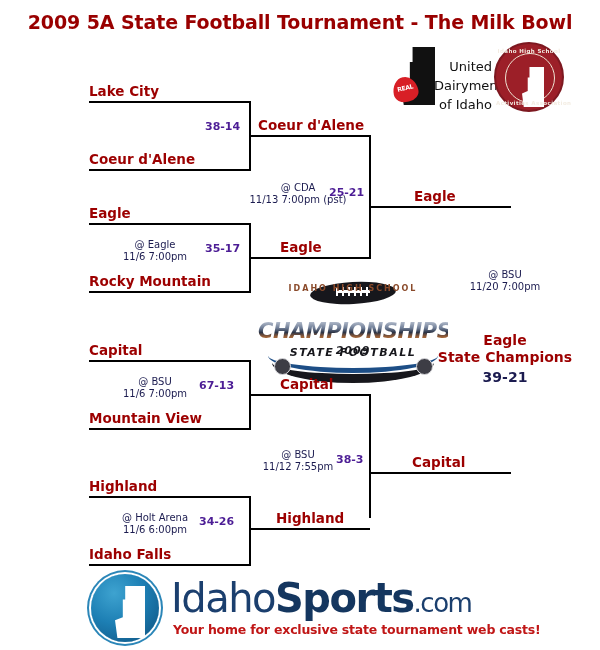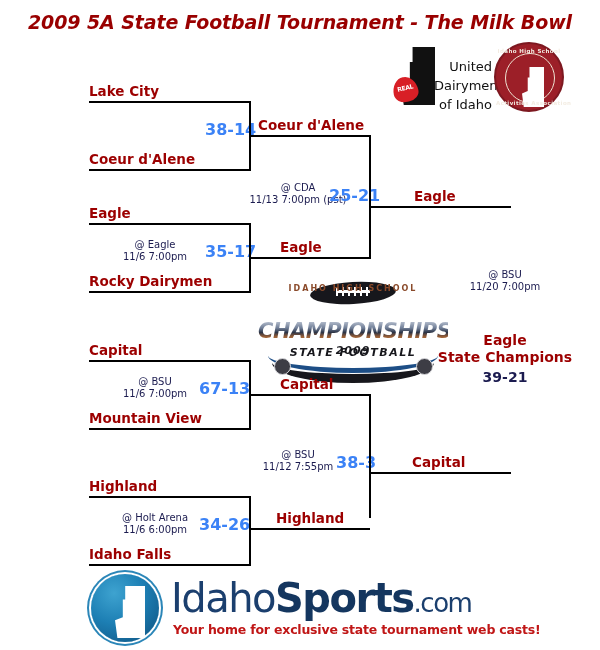--- a/index.html
+++ b/index.html
@@ -23,21 +23,20 @@
     position: absolute;
     left: 0;
     top: 11px;
     width: 600px;
     text-align: center;
     font-size: 19px;
     font-weight: bold;
     color: #990000;
     letter-spacing: -0.1px;
     white-space: nowrap;
-    font-style: italic;
   }
 
   
   .team {
     position: absolute;
     font-size: 13.5px;
     font-weight: bold;
     color: #9c0000;
     white-space: nowrap;
     line-height: 15px;
@@ -45,23 +44,23 @@
   .detail {
     position: absolute;
     font-size: 10px;
     color: #1b1b4f;
     text-align: center;
     line-height: 11.5px;
     white-space: nowrap;
   }
   .score {
     position: absolute;
-    font-size: 16px;
-    font-weight: bold;
-    color: #3b82f6;
+    font-size: 11px;
+    font-weight: bold;
+    color: #4c1d95;
     white-space: nowrap;
   }
   .champ-name {
     position: absolute;
     font-size: 14px;
     font-weight: bold;
     color: #9c0000;
     text-align: center;
     line-height: 17px;
     white-space: nowrap;
@@ -390,21 +389,21 @@
   <div class="team" style="left:258px; top:118px;">Coeur d'Alene</div>
   <div class="hline" style="left:249px; top:135px; width:121px;"></div>
 
   <div class="team" style="left:89px; top:206px;">Eagle</div>
   <div class="hline" style="left:89px; top:223px; width:161px;"></div>
   <div class="detail" style="left:95px; top:239px; width:120px;">
     <div>@ Eagle</div>
     <div>11/6 7:00pm</div>
   </div>
   <div class="score" style="left:205px; top:242px;">35-17</div>
-  <div class="team" style="left:89px; top:274px;">Rocky Dairymen</div>
+  <div class="team" style="left:89px; top:274px;">Rocky Mountain</div>
   <div class="hline" style="left:89px; top:291px; width:161px;"></div>
   <div class="vline" style="left:249px; top:223px; height:70px;"></div>
 
   <div class="team" style="left:280px; top:240px;">Eagle</div>
   <div class="hline" style="left:249px; top:257px; width:121px;"></div>
 
   <div class="detail" style="left:238px; top:182px; width:120px;">
     <div>@ CDA</div>
     <div>11/13 7:00pm (pst)</div>
   </div>

